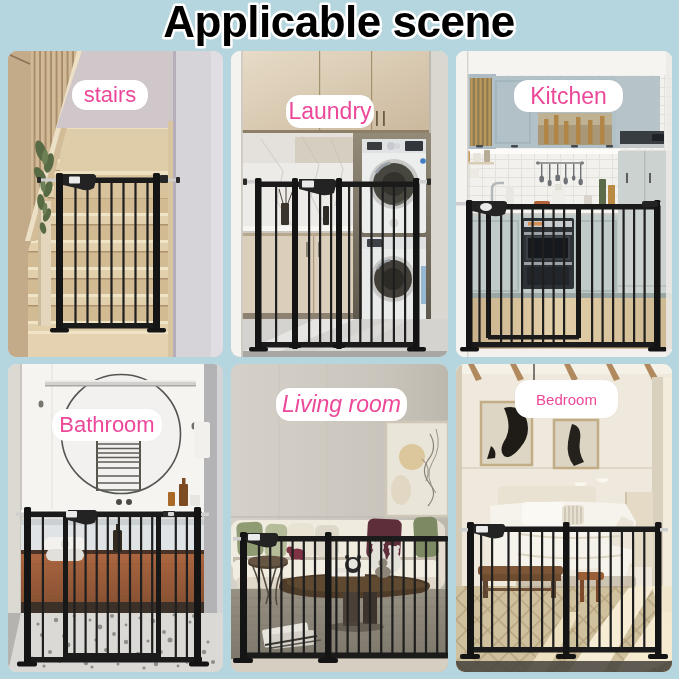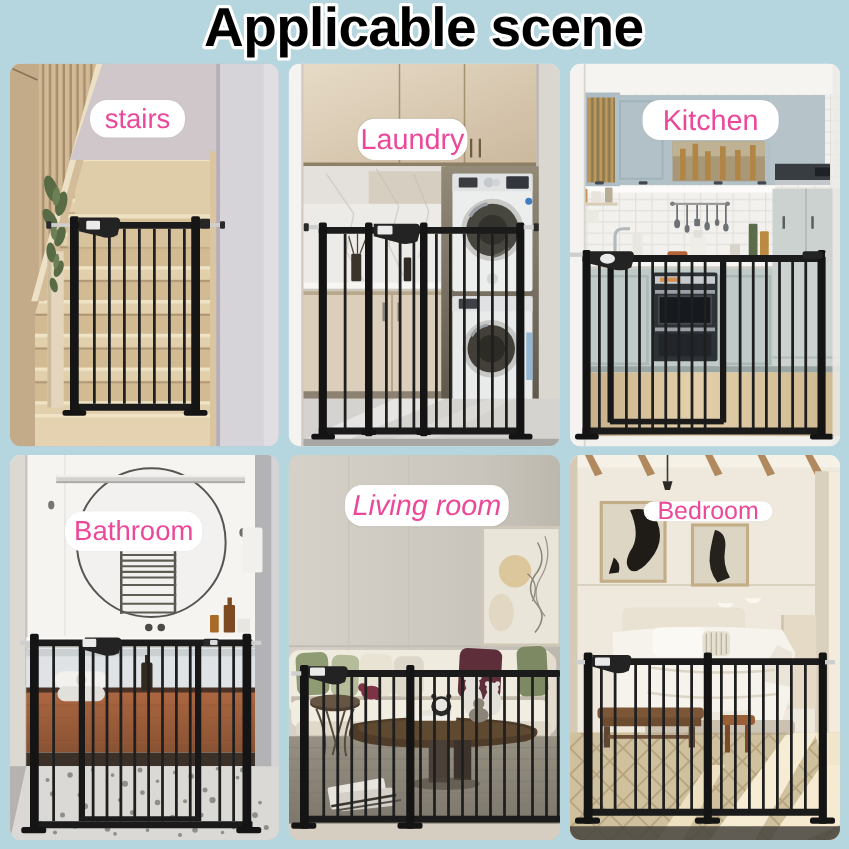--- a/index.html
+++ b/index.html
@@ -820,13 +820,13 @@
 
 <rect x="0" y="297" width="216" height="11" fill="#45423c" opacity="0.85"></rect>
 </svg>
 </div>
 
 <div class="lbl" style="left:72px;top:80px;width:76px;height:30px;font-size:22px;">stairs</div>
 <div class="lbl" style="left:286px;top:95px;width:88px;height:33px;font-size:23px;">Laundry</div>
 <div class="lbl" style="left:514px;top:80px;width:109px;height:32px;font-size:23px;">Kitchen</div>
 <div class="lbl" style="left:52px;top:387px;width:110px;height:32px;font-size:22px;margin-top:22px;">Bathroom</div>
 <div class="lbl" style="left:276px;top:388px;width:131px;height:33px;font-size:23px;font-style:italic;">Living room</div>
-<div class="lbl" style="left:515px;top:401px;width:103px;height:16px;font-size:20px;">Bedroom</div>
+<div class="lbl" style="left:515px;top:380px;width:103px;height:38px;font-size:15px;">Bedroom</div>
 
 </body></html>

